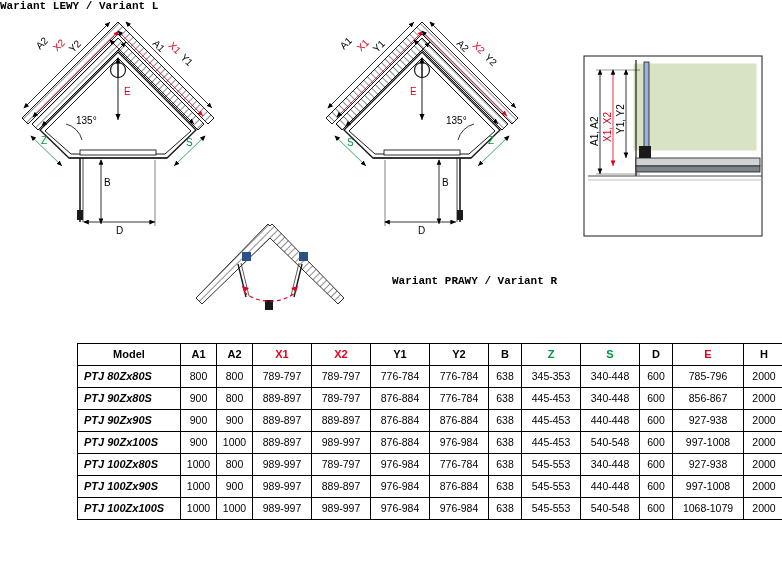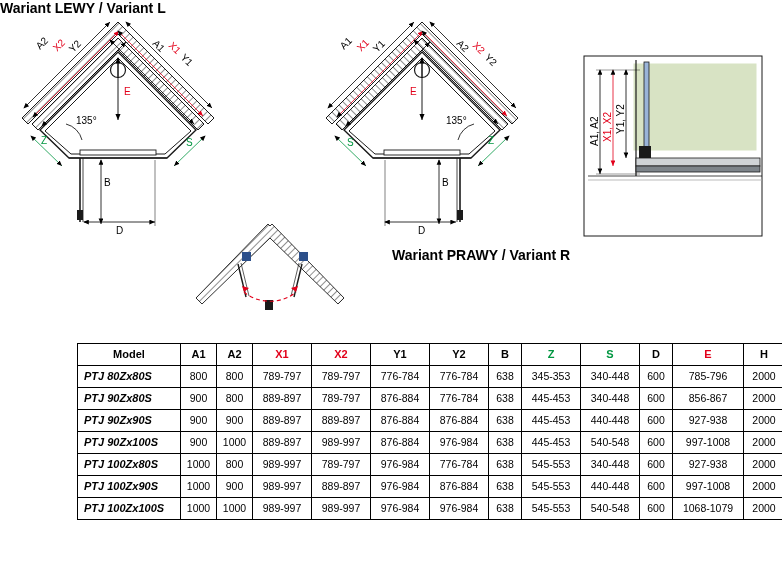--- a/index.html
+++ b/index.html
@@ -24,27 +24,27 @@
 
   .diagram-wrap {
     position: absolute;
     left: 0; top: 0;
     width: 782px;
     height: 330px;
   }
 
   .caption {
     position: absolute;
-    font-size: 14px;
+    font-size: 11px;
     font-weight: bold;
-    font-family: Liberation Sans, sans-serif;
+    font-family: Liberation Mono, monospace;
     color: #000;
     white-space: nowrap;
   }
-  .caption-right { left: 392px; top: 247px; }
+  .caption-right { left: 392px; top: 275px; }
 
   
   .table-wrap {
     position: absolute;
     left: 60px;
     top: 343px;
     width: 662px;
     margin-left: 17px;
   }
   table.spec {

